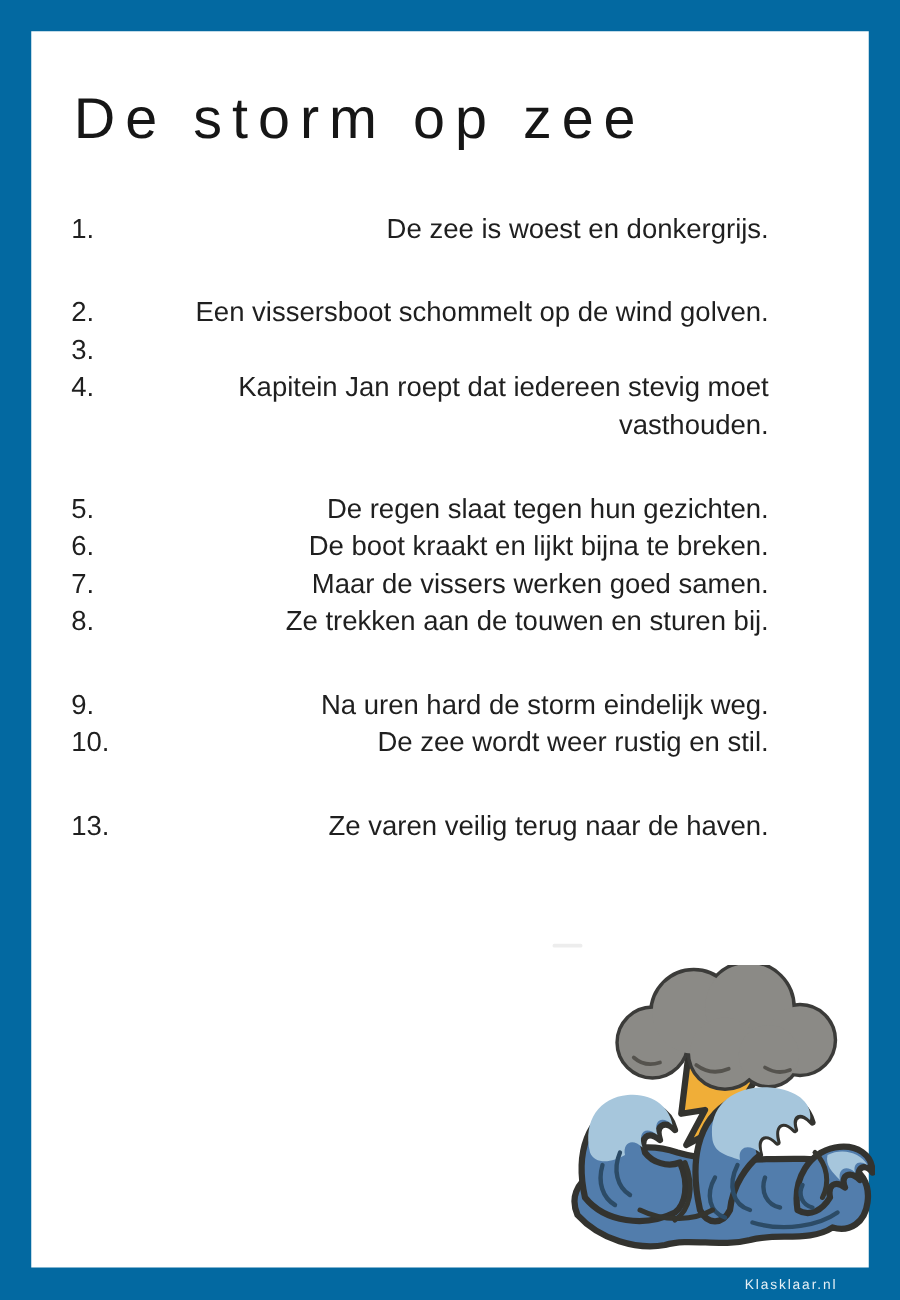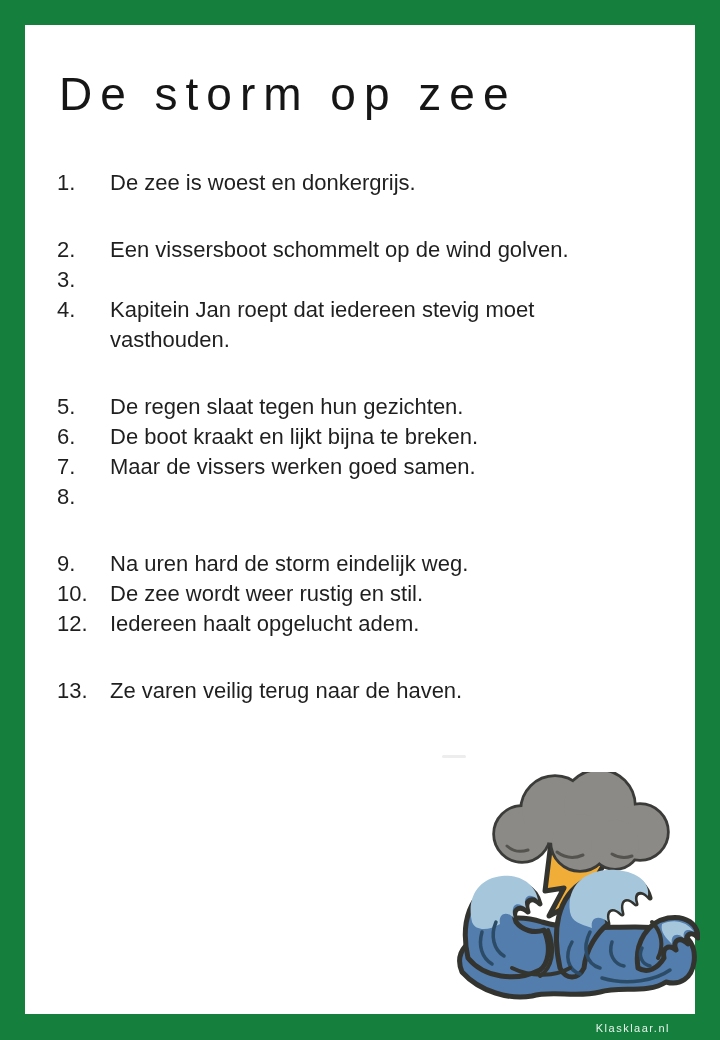--- a/index.html
+++ b/index.html
@@ -1,39 +1,39 @@
 <!DOCTYPE html>
 <html><head>
 <meta charset="utf-8">
 <style>
   html,body{margin:0;padding:0;}
   body{
     width:720px;height:1040px;overflow:hidden;
     font-family:"Liberation Sans",sans-serif;
     background:#a5c8e9;
   }
-  .page{position:relative;width:720px;height:1040px;background:#15803d;}
+  .page{position:relative;width:720px;height:1040px;background:#0369a1;}
   .content{
     position:absolute;left:25px;top:25px;width:670px;height:989px;
     background:#ffffff;
   }
   .title{
     margin:44px 0 0 34px;
     font-size:46px;line-height:1.1;font-weight:normal;
     letter-spacing:8px;color:#161616;
     font-family:"Liberation Sans",sans-serif;
   }
   .sentence-list{
     list-style:none;margin:48px 0 0 32px;padding:0;
     color:#1f1f1f;font-size:22px;
   }
   .row{display:flex;line-height:30px;}
   .row.gap{margin-top:37px;}
   .num{flex:0 0 53px;}
-  .txt{width:505px;}
+  .txt{width:505px;text-align:right;}
   .smudge{
     position:absolute;left:417px;top:730px;width:24px;height:3px;
     background:#ededed;border-radius:2px;
   }
   .illustration{position:absolute;left:427px;top:747px;}
   .outline{stroke:#33332f;stroke-width:5;stroke-linejoin:round;stroke-linecap:round;}
   .cloud-outline{stroke:#3b3b39;stroke-width:5.5;}
   .no-stroke{stroke:none;}
   .cloud-detail{stroke:#55534e;stroke-width:3;fill:none;stroke-linecap:round;}
   .wave-detail{stroke:#2c4b66;stroke-width:3.5;fill:none;stroke-linecap:round;}
@@ -74,32 +74,29 @@
         <li class="row">
     <span class="num">6.</span>
     <span class="txt">De boot kraakt en lijkt bijna te breken.</span>
   </li>
         <li class="row">
     <span class="num">7.</span>
     <span class="txt">Maar de vissers werken goed samen.</span>
   </li>
         <li class="row">
     <span class="num">8.</span>
+    <span class="txt">Ze trekken aan de touwen en sturen bij.</span>
   </li>
         <li class="row gap">
     <span class="num">9.</span>
     <span class="txt">Na uren hard de storm eindelijk weg.</span>
   </li>
         <li class="row">
     <span class="num">10.</span>
     <span class="txt">De zee wordt weer rustig en stil.</span>
-  </li>
-        <li class="row">
-    <span class="num">12.</span>
-    <span class="txt">Iedereen haalt opgelucht adem.</span>
   </li>
         <li class="row gap">
     <span class="num">13.</span>
     <span class="txt">Ze varen veilig terug naar de haven.</span>
   </li>
       </ol>
 
     <div class="smudge"></div>
 
     <svg class="illustration" width="248" height="232" viewBox="0 0 248 232">

